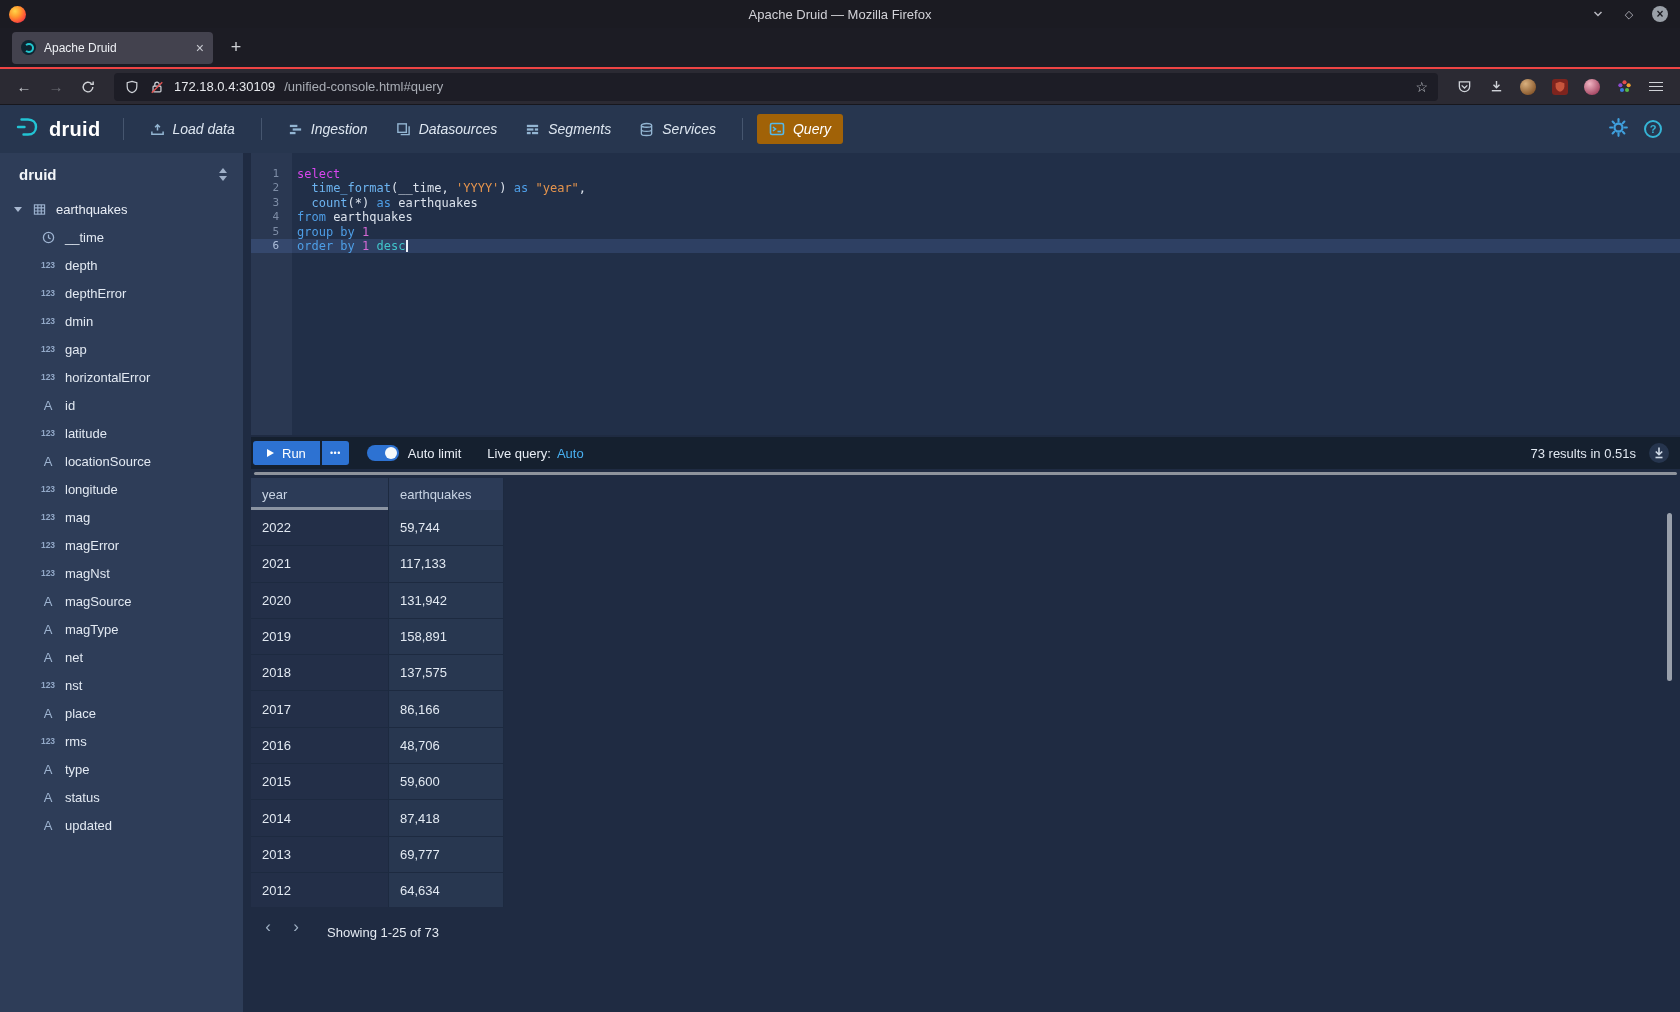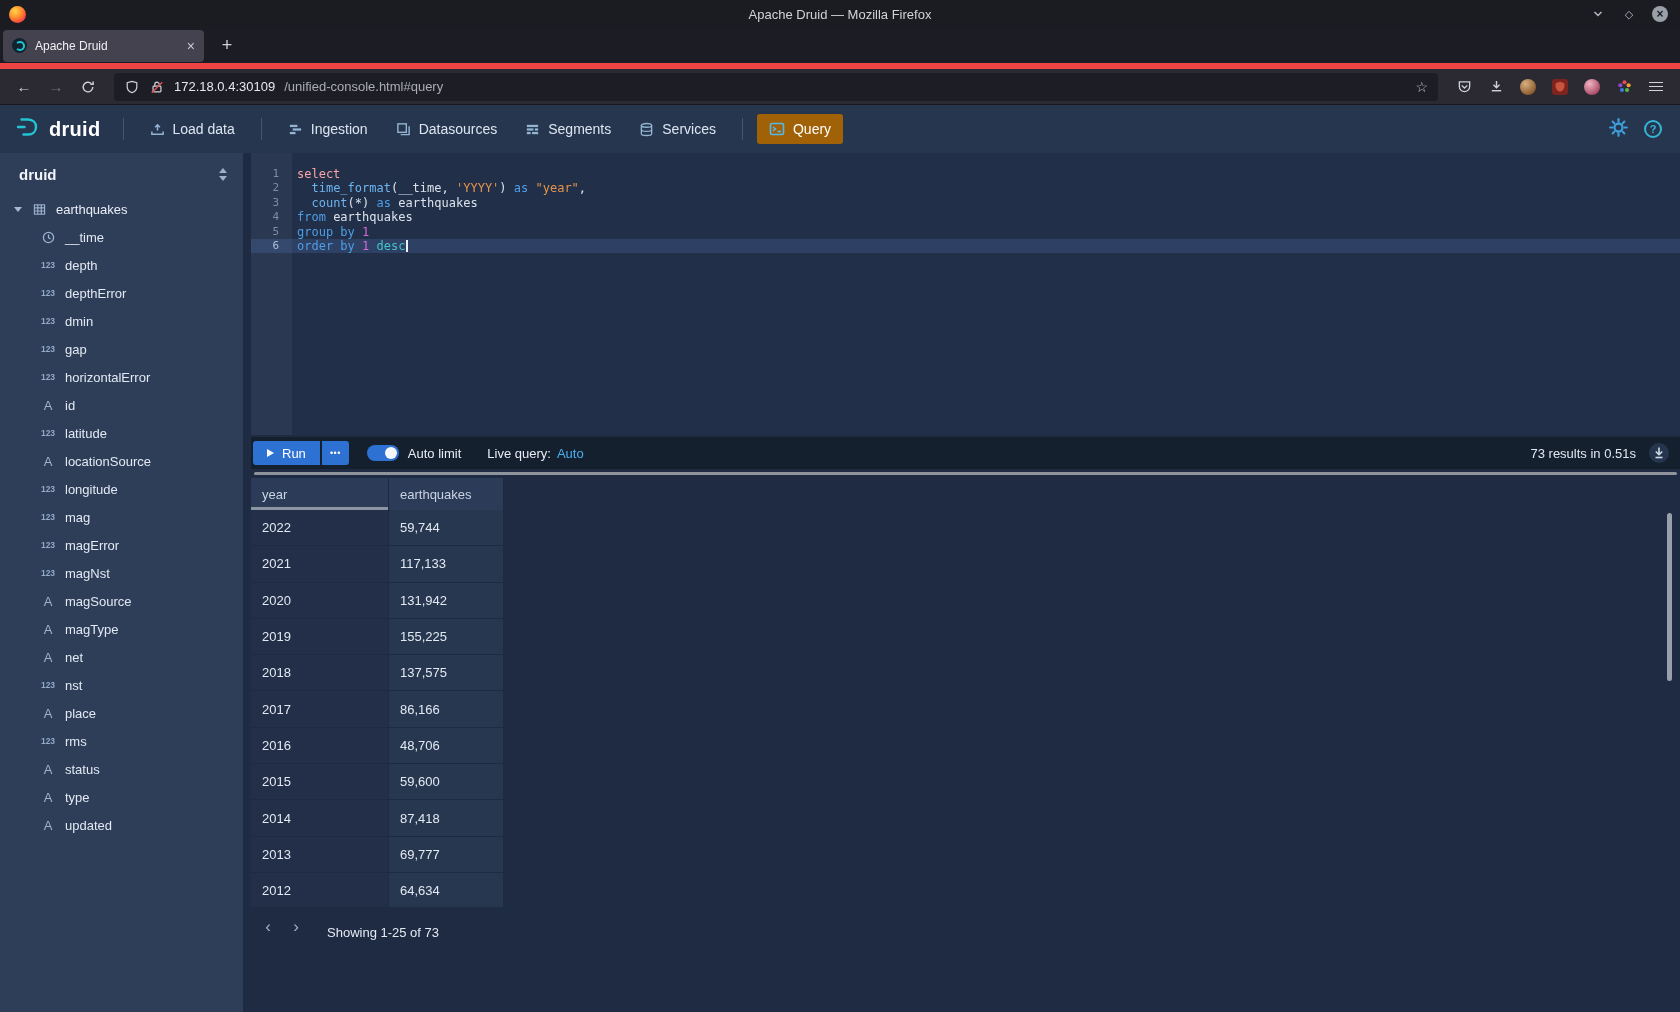--- a/index.html
+++ b/index.html
@@ -11,21 +11,21 @@
   .fx-logo{width:17px;height:17px;border-radius:50%;margin-left:9px;flex:none;
     background:radial-gradient(circle at 35% 30%,#ffd54a 0%,#ff9a2e 35%,#ff5d36 62%,#e22850 88%);}
   .win-title{position:absolute;left:0;right:0;text-align:center;font-size:13px;color:#d2d2d8;}
   .win-controls{margin-left:auto;display:flex;align-items:center;gap:15px;margin-right:12px;z-index:1;}
   .wc{width:16px;height:16px;display:flex;align-items:center;justify-content:center;color:#b8b8c0;}
   .wc-max::after{content:"◇";font-size:11px;}
   .wc-close{border-radius:50%;background:#9aa0a8;color:#1b1b22;}
   .wc-close::after{content:"×";font-size:12px;font-weight:700;line-height:1;}
 
   
-  #tabbar{height:41px;background:#1c1c24;display:flex;align-items:center;padding-left:3px;gap:10px;border-bottom:6px solid #ef4444;}
+  #tabbar{height:41px;background:#1c1c24;display:flex;align-items:center;padding-left:12px;gap:10px;border-bottom:2px solid #ef4444;}
   .tab{height:32px;width:201px;background:#43424e;border-radius:4px;display:flex;align-items:center;
     padding:0 9px;gap:8px;color:#eef0f4;font-size:12px;}
   .favicon{width:15px;height:15px;border-radius:50%;background:#0f2430;position:relative;flex:none;}
   .favicon::after{content:"";position:absolute;inset:2.5px;border:2px solid #21c6cf;border-left-color:transparent;border-radius:50%;}
   .tab-title{flex:1;white-space:nowrap;overflow:hidden;}
   .tab-close{color:#c9cbd2;}
   .tab-close::after{content:"×";font-size:14px;}
   .newtab{color:#cfd1d6;width:26px;text-align:center;}
   .newtab::after{content:"+";font-size:18px;}
 
@@ -46,21 +46,21 @@
   .avatar-pink{width:16px;height:16px;border-radius:50%;background:radial-gradient(circle at 35% 30%,#f0b4c2,#a84a66 75%);}
   .burger{width:14px;height:12px;position:relative;}
   .burger::before{content:"";position:absolute;left:0;right:0;top:1px;height:1.6px;background:#d0d2d7;
     box-shadow:0 4px 0 #d0d2d7,0 8px 0 #d0d2d7;}
 
   
   #appheader{height:48px;background:#27364f;display:flex;align-items:center;padding:0 14px;gap:4px;}
   .brand{display:flex;align-items:center;gap:9px;padding-right:8px;}
   .brand-text{color:#ffffff;font-size:20px;font-weight:700;letter-spacing:.3px;}
   .hdr-div{width:1px;height:22px;background:#46566f;margin:0 10px;flex:none;}
-  #mainnav{display:flex;align-items:center;gap:4px;}
+  #mainnav{display:flex;align-items:center;gap:4px;font-style:italic;}
   .nav-item{display:flex;align-items:center;gap:8px;padding:7px 12px;border-radius:3px;color:#dde6f0;font-size:14px;white-space:nowrap;}
   .nav-item.active{background:#a16207;color:#ffffff;}
   .nico{display:flex;align-items:center;}
   #hdr-spacer{flex:1;}
   .help-ic{width:18px;height:18px;border-radius:50%;border:2px solid #35b5d6;color:#35b5d6;
     display:flex;align-items:center;justify-content:center;font-size:11px;font-weight:700;}
   .help-ic::after{content:"?";}
   .hdr-right{display:flex;align-items:center;gap:16px;margin-right:4px;}
 
   
@@ -85,21 +85,21 @@
 
   
   #editor{height:282px;display:flex;background:#212f48;
     font-family:"DejaVu Sans Mono","Liberation Mono",monospace;font-size:12px;}
   .gutter{width:41px;background:#2a3852;color:#7e8da6;text-align:right;padding-top:14px;flex:none;}
   .gnum{height:14.4px;line-height:14.4px;padding-right:13px;font-size:11px;}
   .gnum.gactive{background:#35486d;color:#aebfdb;}
   .code{flex:1;padding-top:14px;min-width:0;}
   .cline{height:14.4px;line-height:14.4px;padding-left:5px;white-space:pre;}
   .cline.lactive{background:#2e4063;}
-  .tok-pl{color:#dbe2ec;} .tok-kwy{color:#fca5a5;} .tok-kw{color:#4e9ee6;}
+  .tok-pl{color:#dbe2ec;} .tok-kwy{color:#d946ef;} .tok-kw{color:#4e9ee6;}
   .tok-fn{color:#6db4f0;} .tok-str{color:#e5944d;} .tok-num{color:#d468d4;} .tok-kwt{color:#41c4ca;}
   .caret{display:inline-block;width:1.5px;height:12px;background:#eef2f8;vertical-align:-2px;margin-left:1px;}
 
   
   #runbar{height:32px;background:#15202f;display:flex;align-items:center;gap:12px;padding:0 10px 0 2px;margin-top:2px;}
   .run-group{display:flex;gap:2px;}
   .run-btn{height:24px;background:#2d72d2;border-radius:3px 0 0 3px;color:#fff;font-size:13px;
     display:flex;align-items:center;gap:8px;padding:0 14px;}
   .run-play{width:0;height:0;border-left:7px solid #fff;border-top:4.5px solid transparent;border-bottom:4.5px solid transparent;}
   .more-btn{height:24px;width:27px;background:#2d72d2;border-radius:0 3px 3px 0;color:#fff;
@@ -434,25 +434,25 @@
           <div class="t-child">
             <span class="t-ic ic-str"></span>
             <span class="t-label">place</span>
           </div>
           <div class="t-child">
             <span class="t-ic ic-num"></span>
             <span class="t-label">rms</span>
           </div>
           <div class="t-child">
             <span class="t-ic ic-str"></span>
+            <span class="t-label">type</span>
+          </div>
+          <div class="t-child">
+            <span class="t-ic ic-str"></span>
             <span class="t-label">status</span>
-          </div>
-          <div class="t-child">
-            <span class="t-ic ic-str"></span>
-            <span class="t-label">type</span>
           </div>
           <div class="t-child">
             <span class="t-ic ic-str"></span>
             <span class="t-label">updated</span>
           </div>
         </div>
     </div>
   </div>
 
   <div id="main">
@@ -520,21 +520,21 @@
           <div class="tr">
             <div class="td td-year">2021</div>
             <div class="td td-count">117,133</div>
           </div>
           <div class="tr">
             <div class="td td-year">2020</div>
             <div class="td td-count">131,942</div>
           </div>
           <div class="tr">
             <div class="td td-year">2019</div>
-            <div class="td td-count">155,225</div>
+            <div class="td td-count">158,891</div>
           </div>
           <div class="tr">
             <div class="td td-year">2018</div>
             <div class="td td-count">137,575</div>
           </div>
           <div class="tr">
             <div class="td td-year">2017</div>
             <div class="td td-count">86,166</div>
           </div>
           <div class="tr">

